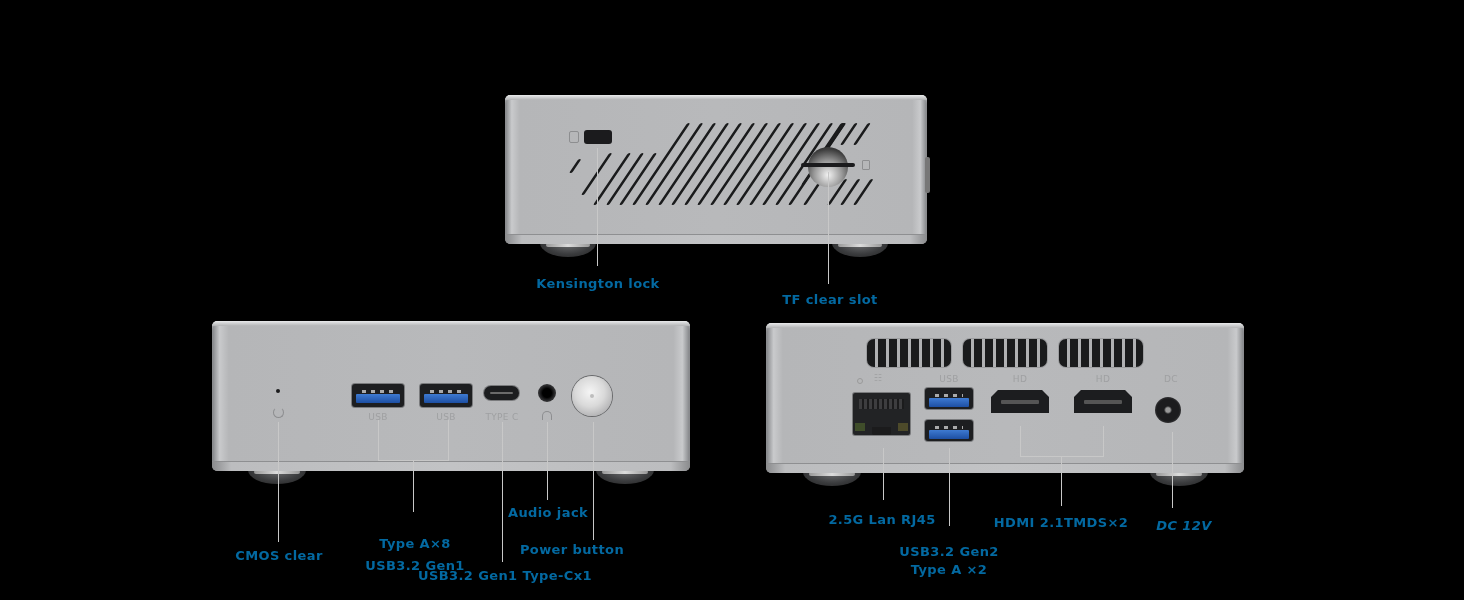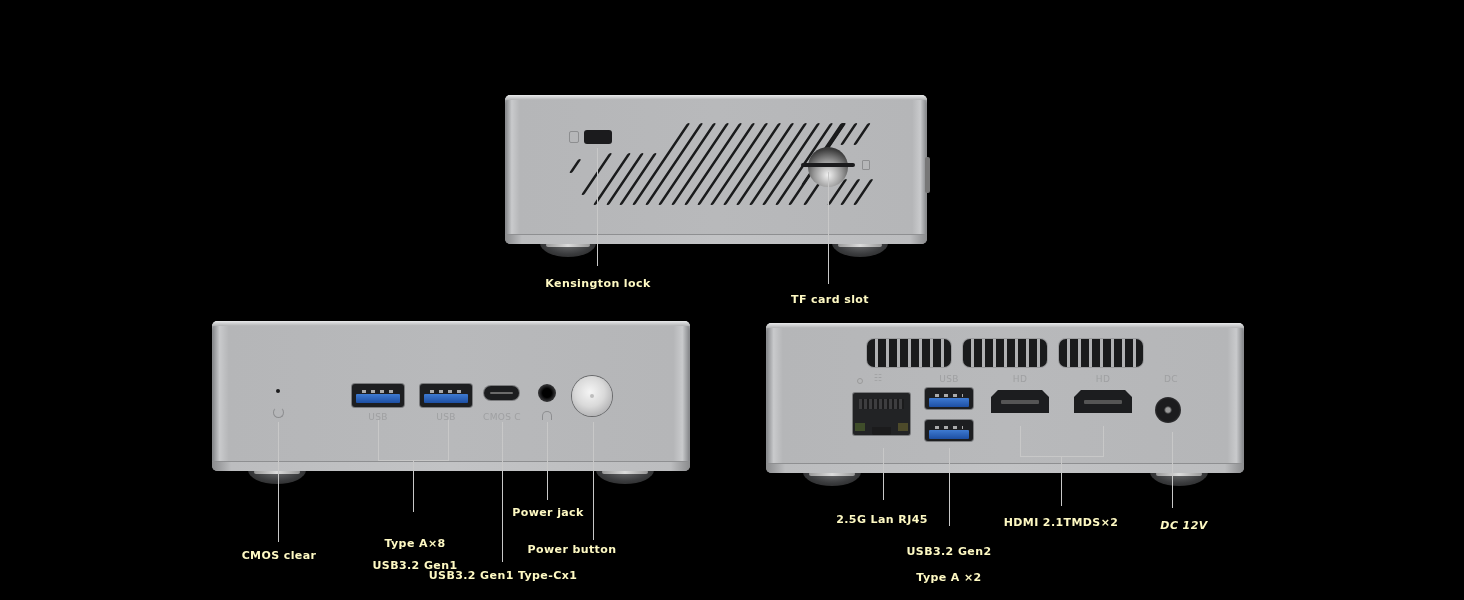--- a/index.html
+++ b/index.html
@@ -10,21 +10,21 @@
     box-shadow:inset 0 3px 2px -1px #e6e7e8, inset 0 -2px 2px #8a8b8d;}
   .chassis .topedge{position:absolute;left:0;right:0;top:0;height:5px;border-radius:6px 6px 0 0;
     background:linear-gradient(180deg,#e9eaeb,#b3b4b6);}
   .chassis .seam{position:absolute;left:0;right:0;height:1px;background:#8e8f91;}
   .chassis .base{position:absolute;left:0;right:0;bottom:0;height:9px;border-radius:0 0 5px 5px;
     background:linear-gradient(90deg,#8a8b8d,#bcbdbf 4%,#c2c3c5 50%,#bcbdbf 96%,#8a8b8d);}
   .foot{position:absolute;height:14px;border-radius:0 0 50% 50% / 0 0 100% 100%;
     background:radial-gradient(ellipse at 50% 10%,#6a6b6d 0%,#3a3b3d 55%,#222 100%);}
   .foot::before{content:"";position:absolute;left:6px;right:6px;top:0;height:4px;background:linear-gradient(90deg,#999,#dcdcdc,#999);border-radius:2px;}
   .line{position:absolute;background:#c8c8c8;}
-  .label{position:absolute;color:#fef9c3;font-size:11px;font-weight:bold;letter-spacing:0.4px;text-align:center;white-space:nowrap;line-height:17px;}
+  .label{position:absolute;color:#0369a1;font-size:13px;font-weight:bold;letter-spacing:0.4px;text-align:center;white-space:nowrap;line-height:17px;}
   .tiny{position:absolute;color:#9fa0a2;font-size:9px;letter-spacing:0.3px;text-align:center;white-space:nowrap;}
   .usbA{position:absolute;width:52px;height:23px;background:#1d1e20;border-radius:3px;box-shadow:0 0 0 1px #7a7b7d;}
   .usbA .blue{position:absolute;left:4px;right:4px;top:10px;height:9px;background:linear-gradient(180deg,#3e7ad1,#1d4fa3);border-radius:1px;}
   .usbA .pins{position:absolute;left:10px;right:10px;top:6px;height:3px;
     background:repeating-linear-gradient(90deg,#aaa 0 4px,transparent 4px 9px);}
   .hdmi{position:absolute;width:58px;height:23px;background:#1c1d1f;
     clip-path:polygon(12% 0,88% 0,100% 30%,100% 100%,0 100%,0 30%);}
   .hdmi .slot{position:absolute;left:10px;right:10px;top:10px;height:4px;background:#555;border-radius:1px;}
   .vent{position:absolute;height:28px;border-radius:7px;background:#1a1b1c;box-shadow:0 0 0 1px #9c9d9f;
     background-image:repeating-linear-gradient(90deg,#1a1b1c 0 8px,#b0b1b3 8px 11px);}
@@ -76,21 +76,21 @@
 
     <div class="abs" style="left:303px;top:52px;width:40px;height:40px;border-radius:50%;background:radial-gradient(circle at 50% 70%,#f2f2f2 0%,#9a9a9a 40%,#3c3c3c 75%,#222 100%);"></div>
     <div class="abs" style="left:296px;top:68px;width:54px;height:4px;background:#1b1b1d;border-radius:2px;"></div>
     <div class="abs" style="left:357px;top:65px;width:6px;height:8px;border:1px solid #8d8e90;border-radius:1px;"></div>
     <div class="abs" style="left:420px;top:62px;width:5px;height:36px;background:#777;border-radius:2px;"></div>
   </div>
 
   <div class="line" style="left:597px;top:148px;width:1px;height:118px;"></div>
   <div class="line" style="left:828px;top:172px;width:1px;height:112px;"></div>
   <div class="label" style="left:528px;top:275px;width:140px;">Kensington lock</div>
-  <div class="label" style="left:760px;top:291px;width:140px;">TF card slot</div>
+  <div class="label" style="left:760px;top:291px;width:140px;">TF clear slot</div>
 </div>
 
 <div class="abs" style="left:0;top:310px;width:732px;height:290px;">
   <div class="foot" style="left:248px;top:160px;width:58px;"></div>
   <div class="foot" style="left:596px;top:160px;width:58px;"></div>
   <div class="chassis" style="left:212px;top:11px;width:478px;height:150px;">
     <div class="topedge"></div>
     <div class="seam" style="bottom:9px;"></div>
     <div class="base"></div>
 
@@ -104,21 +104,21 @@
     <div class="tiny" style="left:140px;top:91px;width:52px;">USB</div>
     <div class="usbA" style="left:208px;top:63px;">
         <div class="pins"></div>
         <div class="blue"></div>
       </div>
     <div class="tiny" style="left:208px;top:91px;width:52px;">USB</div>
 
     <div class="abs" style="left:272px;top:65px;width:35px;height:14px;border-radius:8px;background:#1c1d1f;box-shadow:0 0 0 1px #7a7b7d;">
       <div class="abs" style="left:6px;right:6px;top:6px;height:2px;background:#6a6a6a;border-radius:1px;"></div>
     </div>
-    <div class="tiny" style="left:266px;top:91px;width:48px;">CMOS C</div>
+    <div class="tiny" style="left:266px;top:91px;width:48px;">TYPE C</div>
 
     <div class="abs" style="left:326px;top:63px;width:18px;height:18px;border-radius:50%;background:radial-gradient(circle,#000 35%,#2a2a2c 60%,#555 100%);"></div>
     <div class="abs" style="left:330px;top:90px;width:8px;height:8px;border:1px solid #8d8e90;border-bottom:none;border-radius:5px 5px 0 0;"></div>
 
     <div class="abs" style="left:360px;top:55px;width:40px;height:40px;border-radius:50%;background:radial-gradient(circle at 45% 40%,#f5f5f5 0%,#d9d9d9 45%,#a9a9ab 85%,#6e6e70 100%);box-shadow:0 0 0 1px #68696b;">
       <div class="abs" style="left:18px;top:18px;width:4px;height:4px;border-radius:50%;background:#bdbdbd;"></div>
     </div>
   </div>
 
   <div class="line" style="left:278px;top:112px;width:1px;height:120px;"></div>
@@ -127,21 +127,21 @@
   <div class="line" style="left:378px;top:150px;width:71px;height:1px;"></div>
   <div class="line" style="left:413px;top:150px;width:1px;height:52px;"></div>
   <div class="line" style="left:502px;top:112px;width:1px;height:140px;"></div>
   <div class="line" style="left:547px;top:112px;width:1px;height:78px;"></div>
   <div class="line" style="left:593px;top:112px;width:1px;height:118px;"></div>
 
   <div class="label" style="left:219px;top:237px;width:120px;">CMOS clear</div>
   <div class="label" style="left:355px;top:208px;width:120px;margin-top:39px;">USB3.2 Gen1</div>
   <div class="label" style="left:355px;top:225px;width:120px;">Type A×8</div>
   <div class="label" style="left:418px;top:257px;width:170px;">USB3.2 Gen1 Type-Cx1</div>
-  <div class="label" style="left:498px;top:194px;width:100px;">Power jack</div>
+  <div class="label" style="left:498px;top:194px;width:100px;">Audio jack</div>
   <div class="label" style="left:517px;top:231px;width:110px;">Power button</div>
 </div>
 
 <div class="abs" style="left:732px;top:310px;width:732px;height:290px;">
   <div class="foot" style="left:71px;top:162px;width:58px;"></div>
   <div class="foot" style="left:418px;top:162px;width:58px;"></div>
   <div class="chassis" style="left:34px;top:13px;width:478px;height:150px;">
     <div class="topedge"></div>
     <div class="seam" style="bottom:9px;"></div>
     <div class="base"></div>
@@ -185,16 +185,16 @@
   <div class="line" style="left:883px;top:138px;width:1px;height:52px;margin-left:-732px;"></div>
   <div class="line" style="left:949px;top:138px;width:1px;height:78px;margin-left:-732px;"></div>
   <div class="line" style="left:1020px;top:116px;width:1px;height:30px;margin-left:-732px;"></div>
   <div class="line" style="left:1103px;top:116px;width:1px;height:30px;margin-left:-732px;"></div>
   <div class="line" style="left:1020px;top:146px;width:84px;height:1px;margin-left:-732px;"></div>
   <div class="line" style="left:1061px;top:146px;width:1px;height:50px;margin-left:-732px;"></div>
   <div class="line" style="left:1172px;top:122px;width:1px;height:76px;margin-left:-732px;"></div>
 
   <div class="label" style="left:90px;top:201px;width:120px;">2.5G Lan RJ45</div>
   <div class="label" style="left:157px;top:233px;width:120px;">USB3.2 Gen2</div>
-  <div class="label" style="left:157px;top:259px;width:120px;">Type A ×2</div>
+  <div class="label" style="left:157px;top:251px;width:120px;">Type A ×2</div>
   <div class="label" style="left:259px;top:204px;width:140px;">HDMI 2.1TMDS×2</div>
   <div class="label" style="left:417px;top:207px;width:70px;font-style:italic;">DC 12V</div>
 </div>
 
 </body></html>

